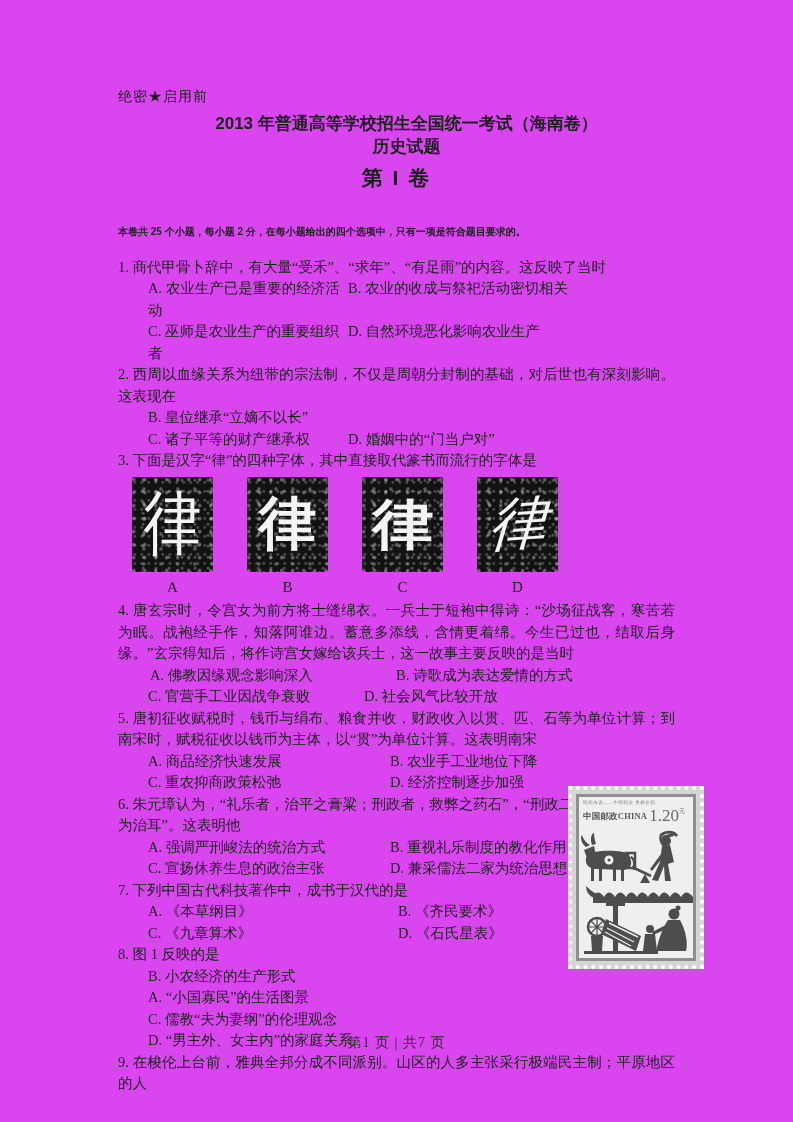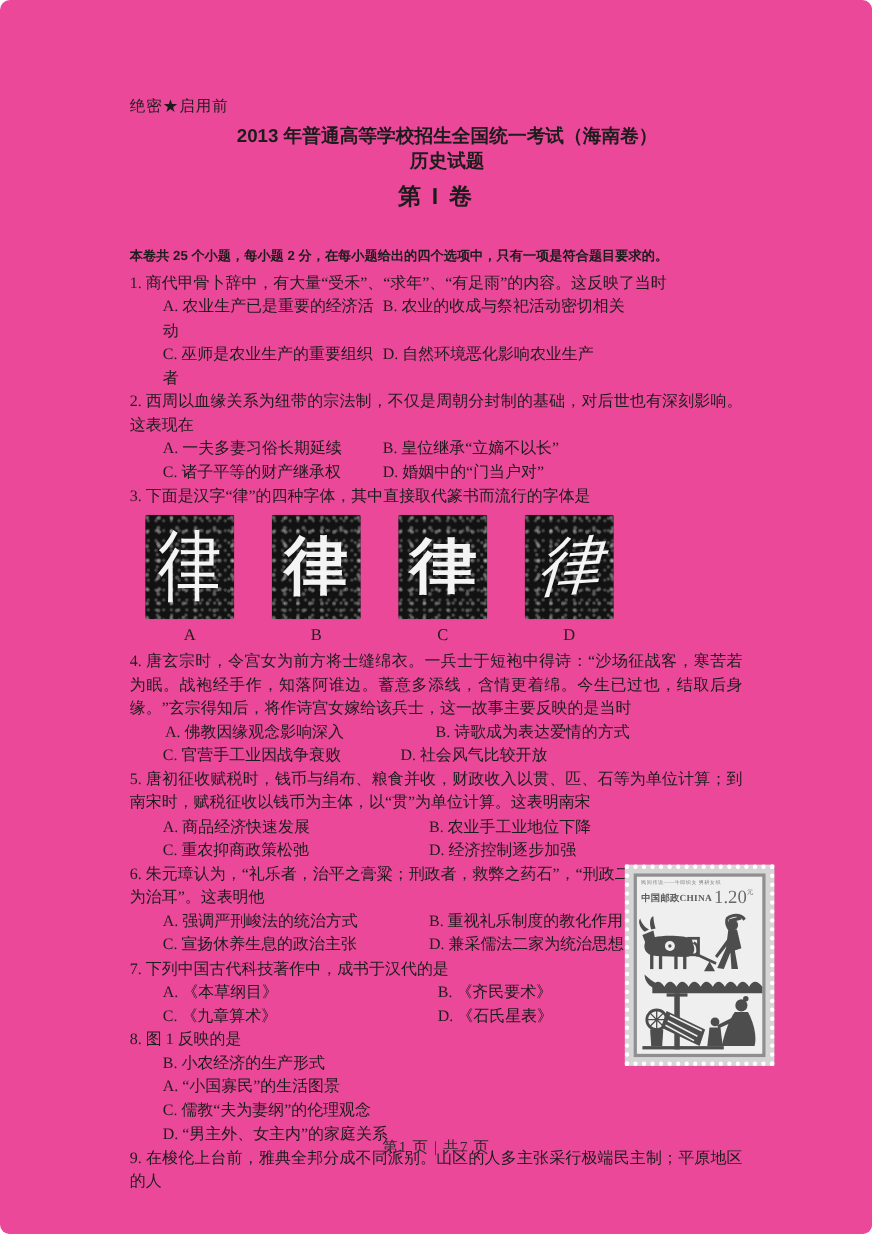--- a/index.html
+++ b/index.html
@@ -1,24 +1,23 @@
 <!DOCTYPE html>
 <html><head>
 <meta charset="utf-8">
 <style>
   html,body{margin:0;padding:0;background:#ffffff;}
   .page{
     position:relative;
     width:793px;height:1122px;
     margin:0 auto;
-    background:#ec4899;
+    background:#d946ef;
     font-family:"Liberation Serif", serif;
     color:#1c1c1c;
     overflow:hidden;
-    border-radius:9px;
   }
   .secret{
     position:absolute;left:118px;top:88px;
     font-size:14px;letter-spacing:1px;
   }
   .titles{
     position:absolute;left:10px;top:112px;width:793px;
     text-align:center;
     font-family:"Liberation Sans", sans-serif;
     font-weight:bold;font-size:17px;line-height:23px;
@@ -28,23 +27,23 @@
     text-align:center;
     font-family:"Liberation Sans", sans-serif;
     font-weight:bold;font-size:21px;letter-spacing:2px;
   }
   .content{
     position:absolute;left:118px;top:220px;width:557px;
     font-size:14.5px;line-height:21.5px;
   }
   .instructions{
     font-family:"Liberation Sans", sans-serif;
-    font-weight:bold;font-size:12px;line-height:24.5px;
+    font-weight:bold;font-size:10px;line-height:24.5px;
     text-align:justify;
-    margin-bottom:3px;
+    margin-bottom:12px;
   }
   .q{margin:0;}
   .stem{text-align:justify;}
   .opt-row{display:flex;padding-left:30px;}
   .opt-row .o1{flex:none;}
   .opt-row.w200 .o1{width:200px;}
   .opt-row.w216 .o1{width:216px;}
   .opt-row.w242 .o1{width:242px;}
   .opt-row.w250 .o1{width:250px;}
   .opt-row.flush{padding-left:0;margin-left:32px;}
@@ -130,21 +129,20 @@
       </div>
       <div class="opt-row w200">
         <span class="o1">C. 巫师是农业生产的重要组织者</span>
         <span class="o2">D. 自然环境恶化影响农业生产</span>
       </div>
     </div>
 
     <div class="q">
       <div class="stem">2. 西周以血缘关系为纽带的宗法制，不仅是周朝分封制的基础，对后世也有深刻影响。这表现在</div>
       <div class="opt-row w200">
-        <span class="o1">A. 一夫多妻习俗长期延续</span>
         <span class="o2">B. 皇位继承“立嫡不以长”</span>
       </div>
       <div class="opt-row w200">
         <span class="o1">C. 诸子平等的财产继承权</span>
         <span class="o2">D. 婚姻中的“门当户对”</span>
       </div>
     </div>
 
     <div class="q">
       <div class="stem">3. 下面是汉字“律”的四种字体，其中直接取代篆书而流行的字体是</div>

